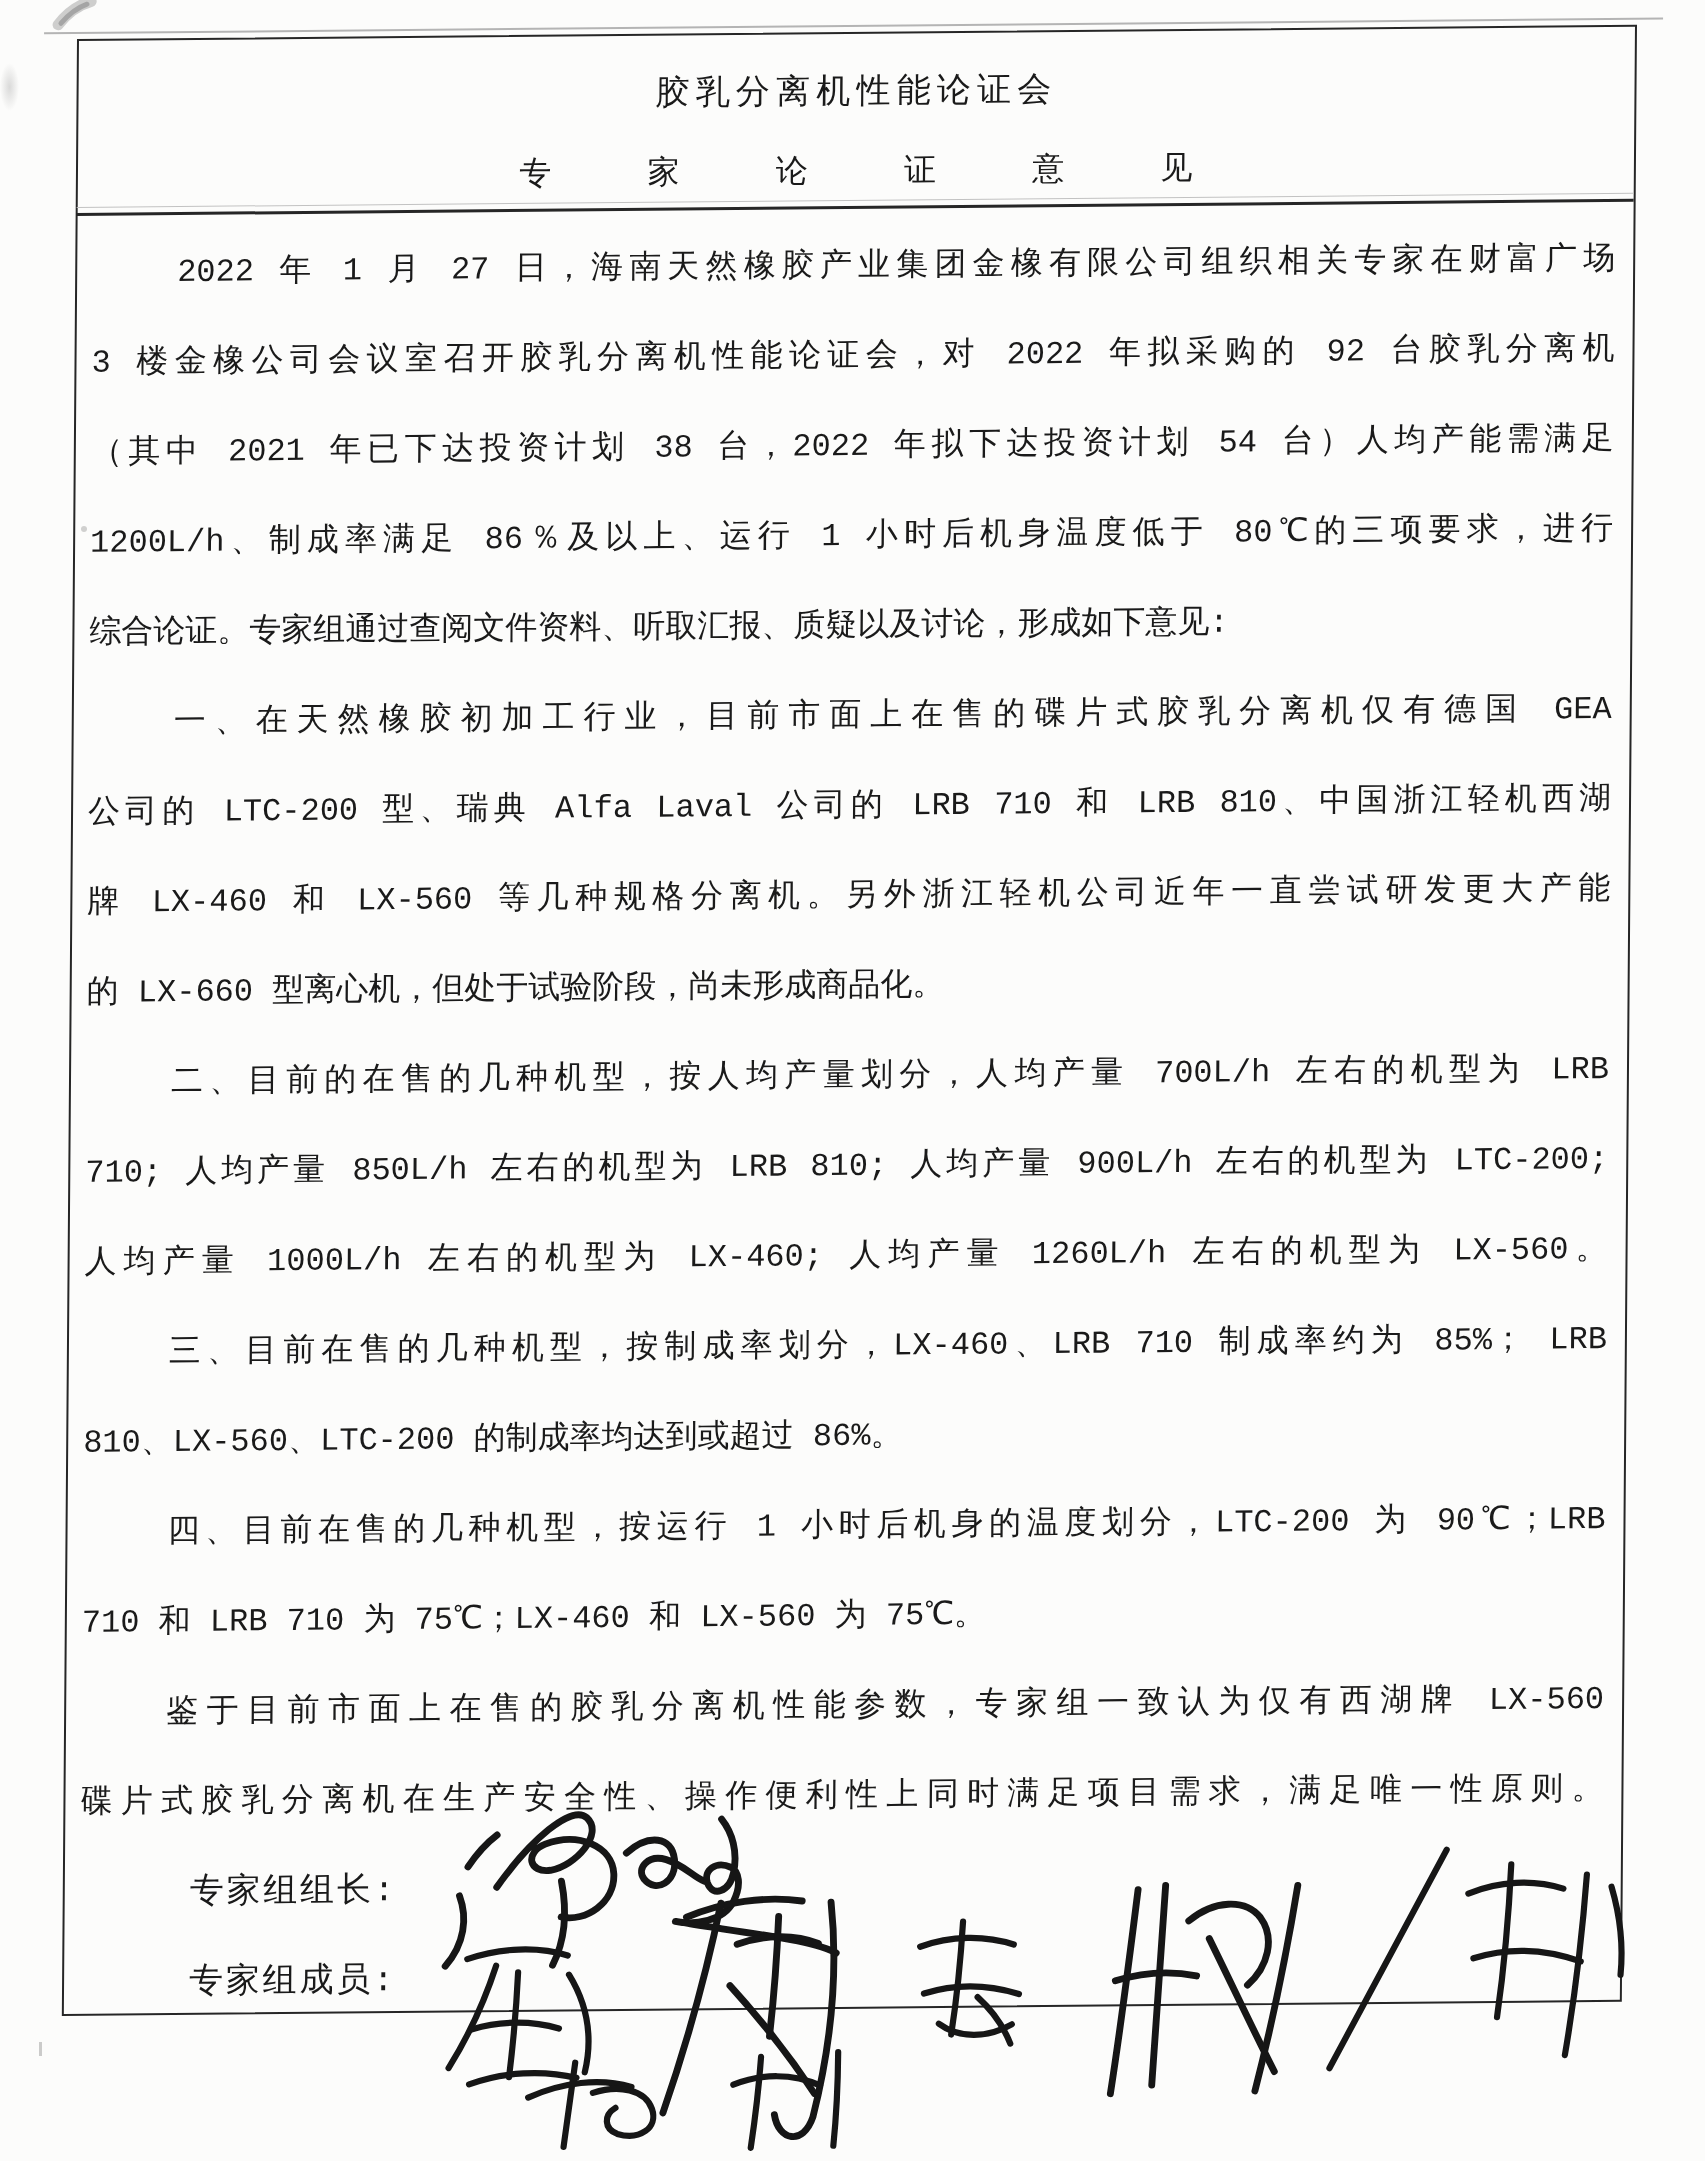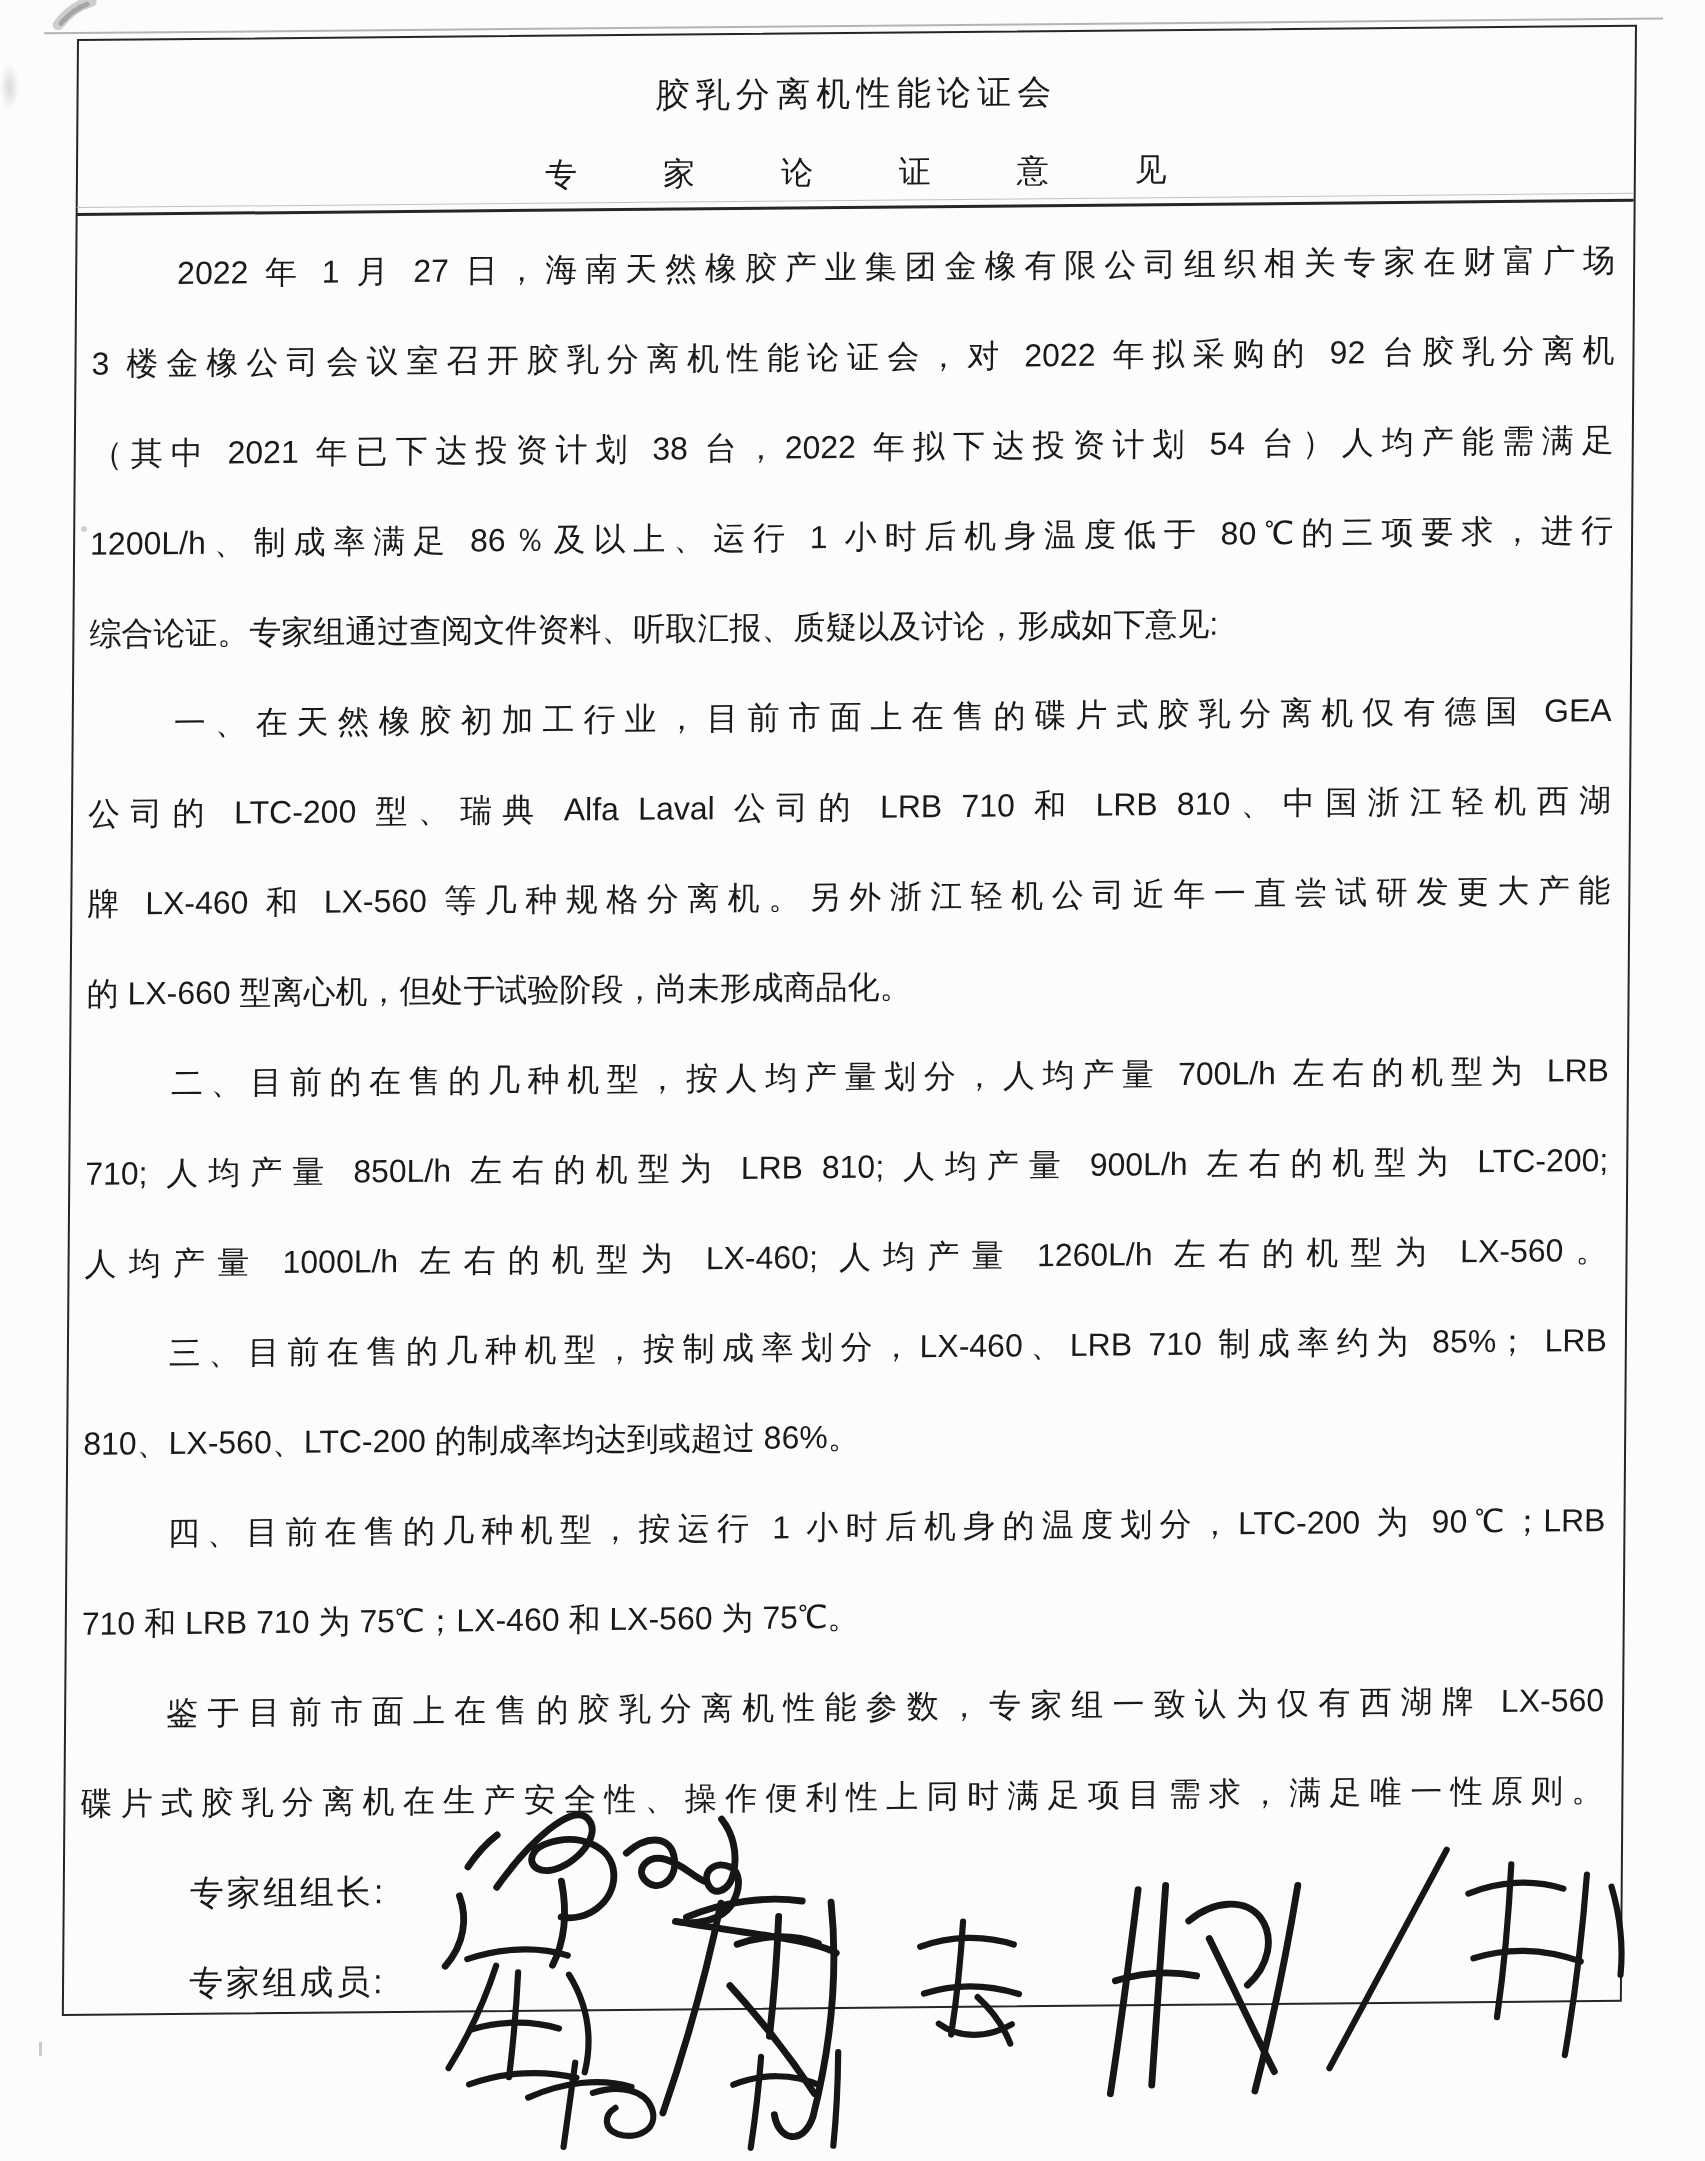--- a/index.html
+++ b/index.html
@@ -1,19 +1,19 @@
 <!DOCTYPE html>
 <html style="font-size:11px"><head>
 <meta charset="utf-8">
 <style>
   html,body{margin:0;padding:0;background:#ffffff;}
   .page{
     position:relative;width:1706px;height:2161px;
     background:#fcfcfb;overflow:hidden;
-    font-family:Liberation Sans, sans-serif;
+    font-family:Liberation Mono, monospace;
     color:#1a1a1a;
   }
   .skew{position:absolute;inset:0;transform:skew(-0.44deg,-0.52deg);transform-origin:77px 39px;}
   .frame{
     position:absolute;left:77px;top:39px;width:1560px;height:1977px;
     border:2.8px solid #262626;box-sizing:border-box;background:transparent;
   }
   .ghost-top{position:absolute;left:44px;top:32px;width:1619px;height:2.1px;background:#b4b4b4;}
   .sep{position:absolute;left:78px;top:213px;width:1557px;height:2.8px;background:#262626;}
   .sep-ghost{position:absolute;left:78px;top:207px;width:1557px;height:1.4px;background:#c2c2c2;}

